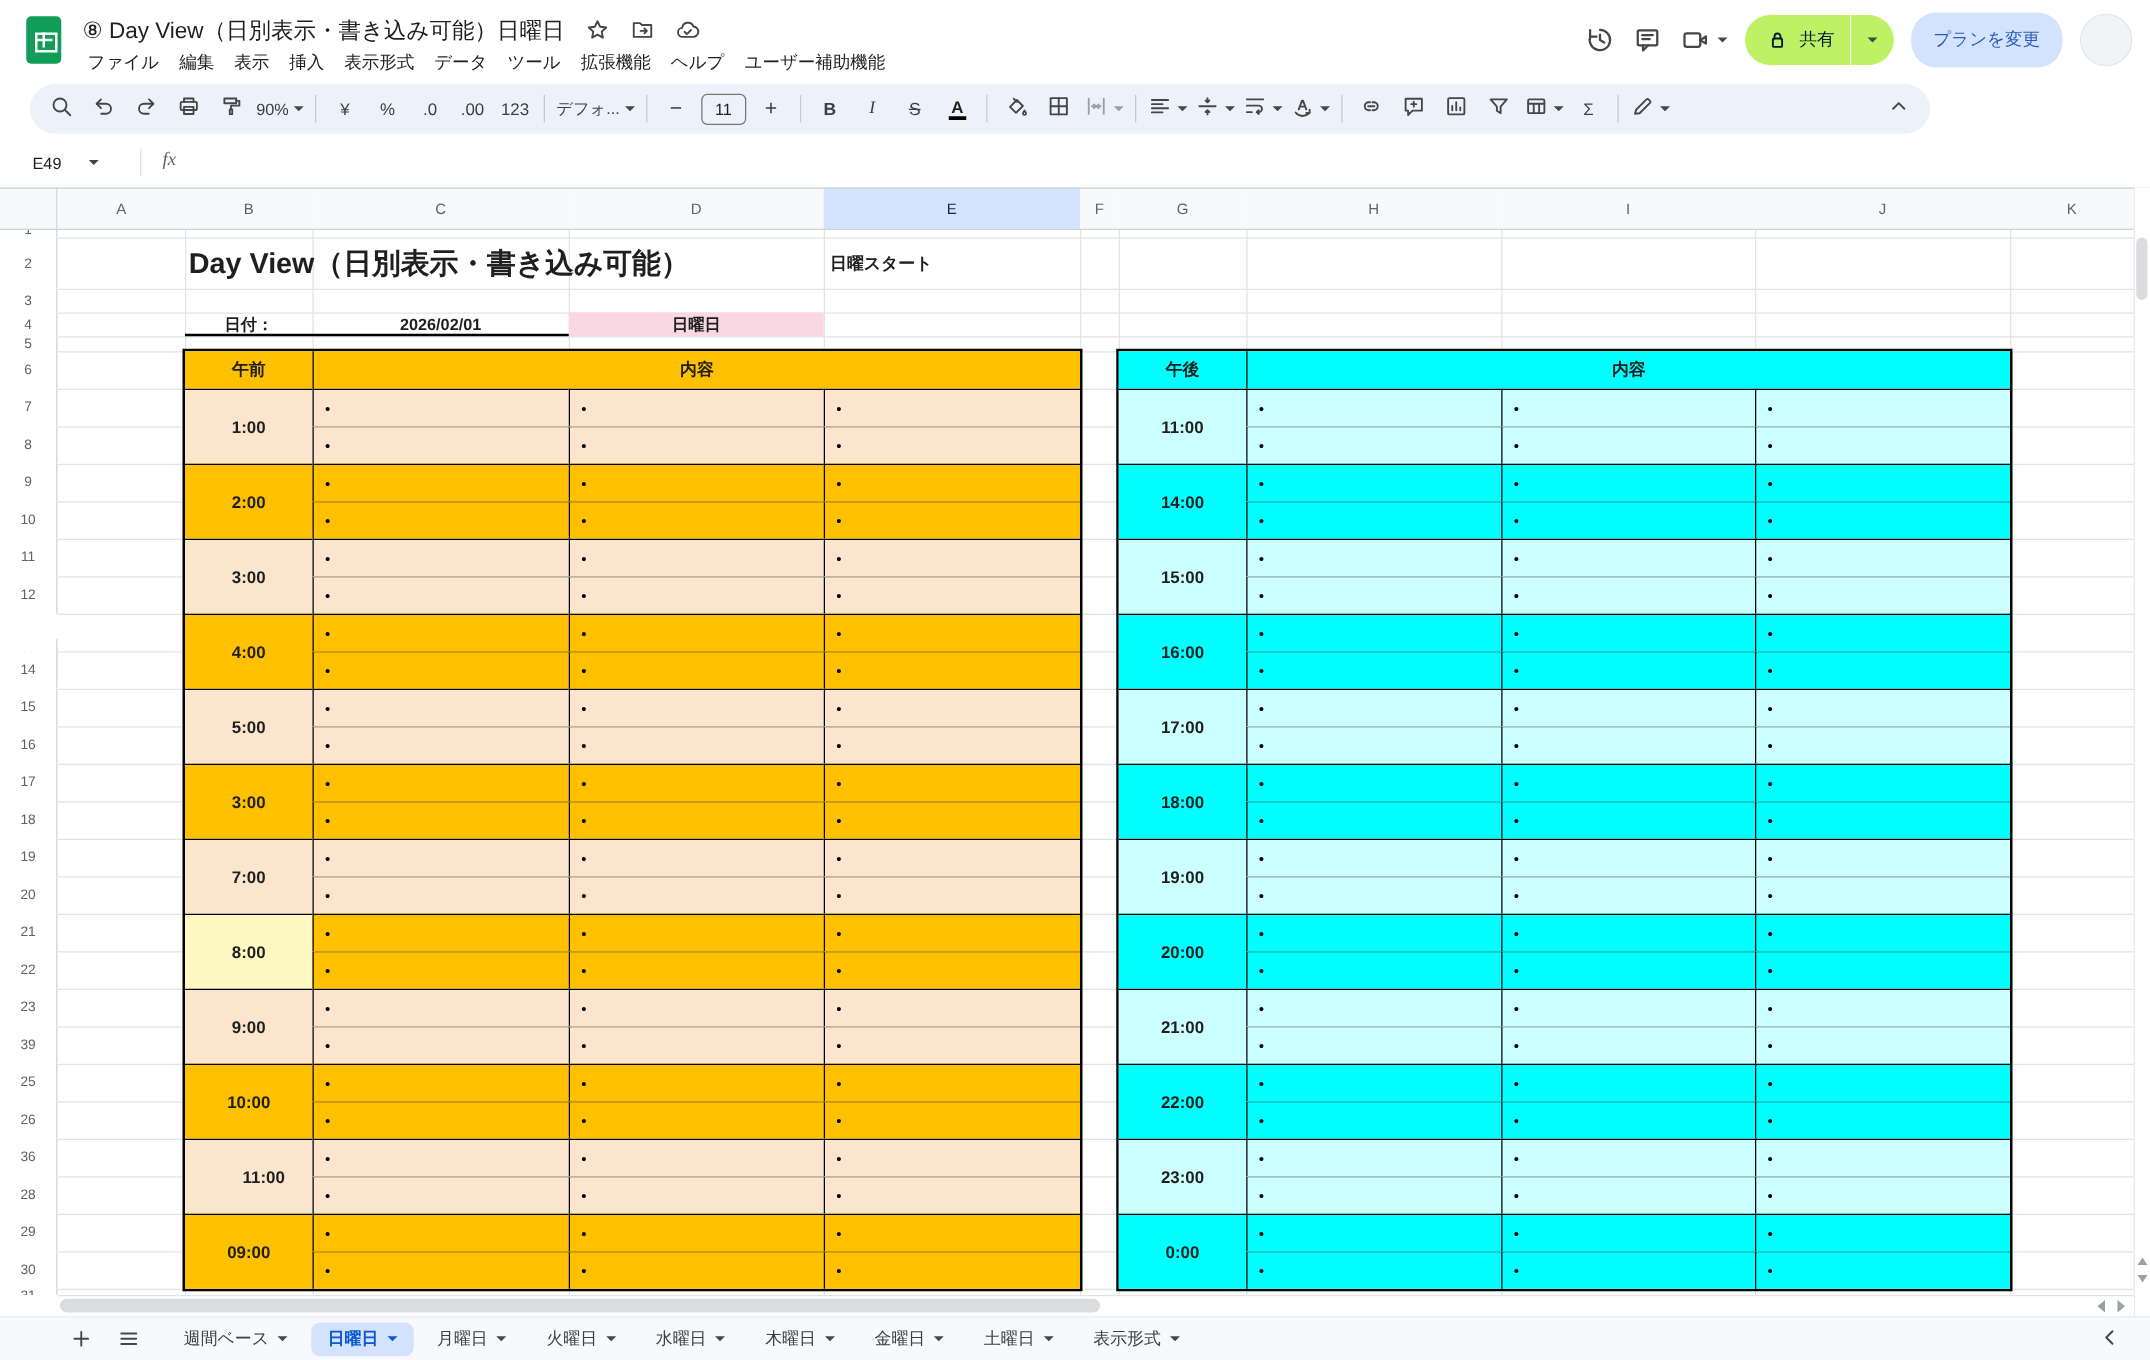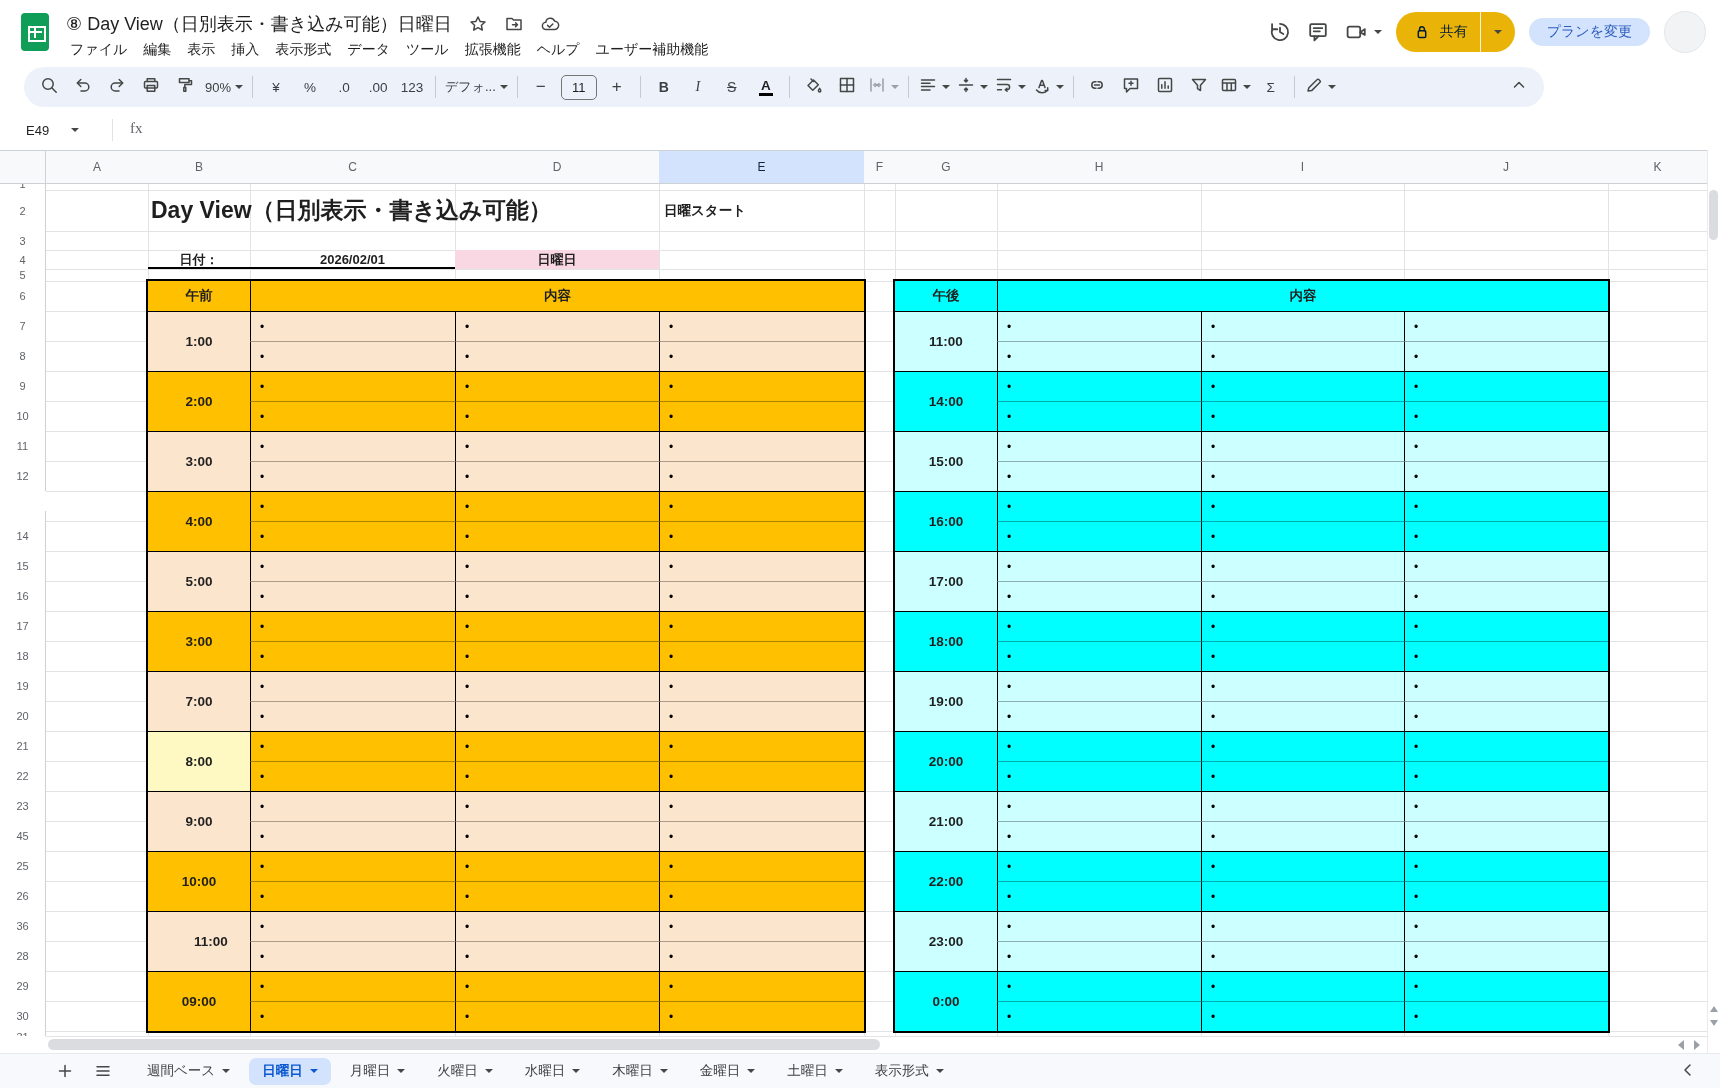--- a/index.html
+++ b/index.html
@@ -15,21 +15,21 @@
   .doc-title{font-size:18px;color:#1f1f1f;white-space:nowrap}
   .menubar{position:absolute;left:62px;top:38px;display:flex}
   .menu-item{padding:3px 8px;font-size:14px;border-radius:4px;color:#1f1f1f;white-space:nowrap}
   .top-right{position:absolute;right:14px;top:11px;height:42px;display:flex;align-items:center;gap:14px}
   .icon24 svg{display:block}
   .share-pill{display:flex;align-items:center;height:40px;border-radius:20px;overflow:hidden}
   .share-main{display:flex;align-items:center;gap:8px;height:40px;padding:0 12px 0 16px;
               font-size:14px;font-weight:500;color:#001d35}
   .share-sep{width:1px;height:40px;background:rgba(255,255,255,.85)}
   .share-caret{display:flex;align-items:center;height:40px;padding:0 13px}
-  .plan-pill{height:28px;border-radius:20px;display:flex;align-items:center;padding:0 18px;
+  .plan-pill{height:44px;border-radius:20px;display:flex;align-items:center;padding:0 18px;
              font-size:14px;font-weight:500;color:#2b5cbb}
   .avatar{width:40px;height:40px;border-radius:50%;background:#f1f3f4;border:1px solid #e4e7e9}
   
   .toolbar-pill{position:absolute;left:24px;right:176px;top:67px;height:40px;border-radius:20px;
                 background:#edf2fa;display:flex;align-items:center;padding:0 8px}
   .tbtn{min-width:28px;height:28px;border-radius:14px;display:flex;align-items:center;
         justify-content:center;padding:0 3px;gap:4px;flex:none}
   .tdiv{width:1px;height:22px;background:#c6cacd;margin:0 6px;flex:none}
   .tsp{flex:1}
   .tlabel{font-size:13px;color:#3c4043;white-space:nowrap}
@@ -43,21 +43,21 @@
   .g-strike{text-decoration:line-through;font-size:14px}
   .g-sym{font-size:13.5px}
   .g-big{font-size:17px;color:#3c4043}
   .acol{display:flex;flex-direction:column;align-items:center;line-height:13px}
   .acol .bar{width:14px;height:3px;margin-top:1px}
   
   .fbar{position:absolute;left:0;top:110px;right:0;height:40px;background:#fff}
   .namebox{position:absolute;left:14px;top:7px;width:84px;height:26px;display:flex;align-items:center;
            padding-left:12px;font-size:13px;gap:22px}
   .fdiv{position:absolute;left:112px;top:9px;width:1px;height:22px;background:#dfe3e7}
-  .fx{position:absolute;left:130px;top:10px;font-size:15px;
+  .fx{position:absolute;left:130px;top:10px;font-size:15px;font-style:italic;
       font-family:"Liberation Serif",serif;color:#5f6368}
   
   .chead{position:absolute;top:150px;height:34px;background:#f8f9fa;display:flex;align-items:center;
          justify-content:center;font-size:12px;color:#5f6368;box-sizing:border-box}
   .chead.sel{background:#d3e3fd;color:#18233c;font-weight:500}
   .corner{position:absolute;left:0;top:150px;width:46px;height:34px;background:#f8f9fa;
           border-right:1px solid #cdd1d4;box-sizing:border-box}
   .cheadline{position:absolute;left:0;right:0;background:#cdd1d4;height:1px}
   .rhead{position:absolute;left:0;width:46px;display:flex;align-items:center;justify-content:center;
          font-size:11px;color:#5f6368;overflow:hidden;box-sizing:border-box;background:#fff;border-right:1px solid #cdd1d4}
@@ -150,21 +150,21 @@
             <path d="M7 13.5V17l3.5-3.5"></path>
           </svg>
         </span>
       <span class="icon24" id="i-cam" style="display:flex;align-items:center;gap:6px">
           <svg width="24" height="24" viewBox="0 0 20 20" fill="none" stroke="#444746" stroke-width="1.5" stroke-linecap="round" stroke-linejoin="round">
             <rect x="3" y="5.5" width="10.5" height="9" rx="1.5"></rect>
             <path d="M13.5 10.2l3.8-2.6v4.8z"></path>
           </svg>
           <span class="caret"></span>
         </span>
-      <div class="share-pill" style="background: #eab308;">
+      <div class="share-pill" style="background: #bef264;">
         <div class="share-main">
           <span class="icon24" id="i-lock">
               <svg width="20" height="20" viewBox="0 0 20 20" fill="none" stroke="#001d35" stroke-width="1.5" stroke-linecap="round" stroke-linejoin="round">
                 <rect x="6.3" y="8.8" width="7.4" height="6.7" rx="1"></rect>
                 <path d="M7.6 8.8V7.2a2.4 2.4 0 0 1 4.8 0v1.6"></path>
               </svg>
             </span>
           <span>共有</span>
         </div>
         <div class="share-sep"></div>
@@ -405,21 +405,21 @@
       <div class="rhead" style="top: 521px; height: 30px;">14</div>
       <div class="rhead" style="top: 551px; height: 30px;">15</div>
       <div class="rhead" style="top: 581px; height: 30px;">16</div>
       <div class="rhead" style="top: 611px; height: 30px;">17</div>
       <div class="rhead" style="top: 641px; height: 30px;">18</div>
       <div class="rhead" style="top: 671px; height: 30px;">19</div>
       <div class="rhead" style="top: 701px; height: 30px;">20</div>
       <div class="rhead" style="top: 731px; height: 30px;">21</div>
       <div class="rhead" style="top: 761px; height: 30px;">22</div>
       <div class="rhead" style="top: 791px; height: 30px;">23</div>
-      <div class="rhead" style="top: 821px; height: 30px;">45</div>
+      <div class="rhead" style="top: 821px; height: 30px;">39</div>
       <div class="rhead" style="top: 851px; height: 30px;">25</div>
       <div class="rhead" style="top: 881px; height: 30px;">26</div>
       <div class="rhead" style="top: 911px; height: 30px;">36</div>
       <div class="rhead" style="top: 941px; height: 30px;">28</div>
       <div class="rhead" style="top: 971px; height: 30px;">29</div>
       <div class="rhead" style="top: 1001px; height: 30px;">30</div>
       <div class="rhead" style="top: 1031px; height: 5px; align-items: flex-start;">31</div>
       <div class="gl" style="left: 148px; top: 184px; width: 1px; height: 852px;"></div>
       <div class="gl" style="left: 250px; top: 184px; width: 1px; height: 852px;"></div>
       <div class="gl" style="left: 455px; top: 184px; width: 1px; height: 852px;"></div>

